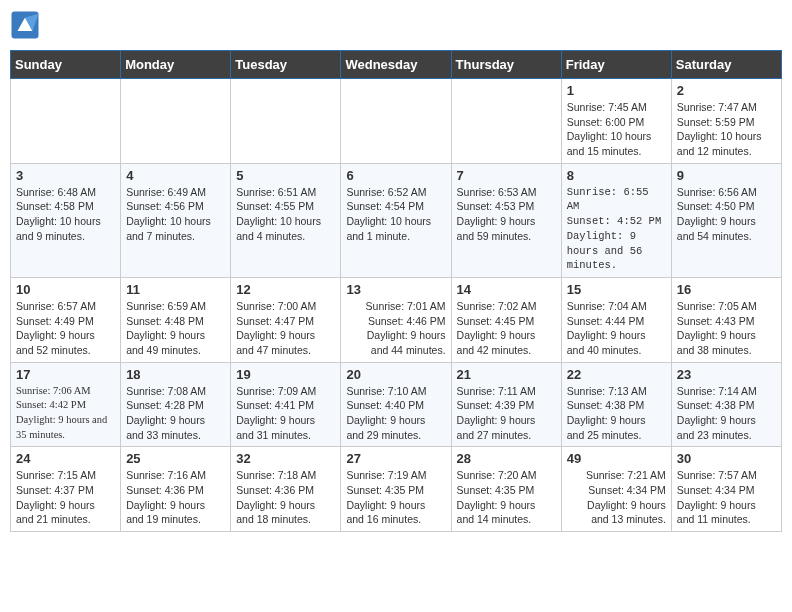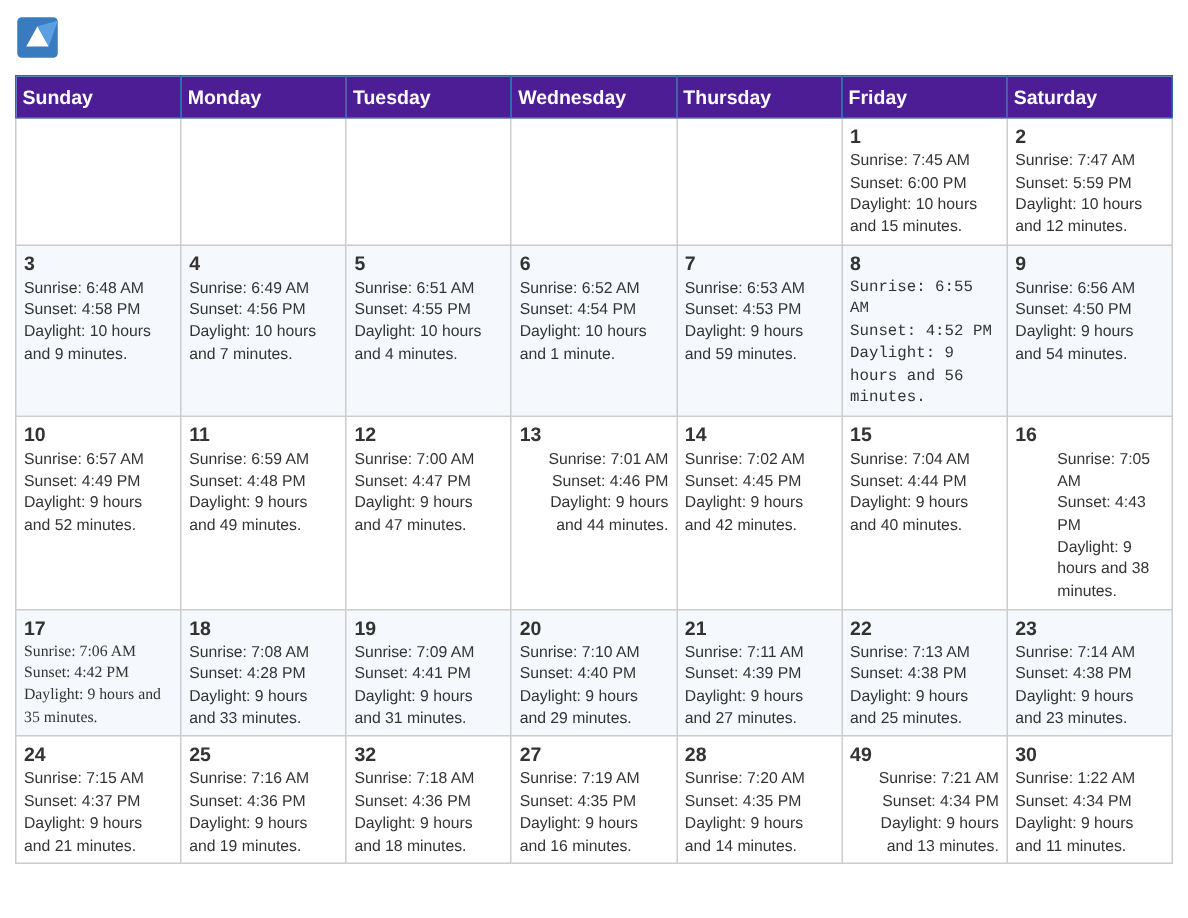--- a/index.html
+++ b/index.html
@@ -43,21 +43,21 @@
     .location-title {
       font-size: 16px;
       color: #555;
     }
     .calendar {
       width: 100%;
       border-collapse: collapse;
       border: 1px solid #ccc;
     }
     .calendar th {
-      background-color: #4c1d95;
+      background-color: #404040;
       color: #fff;
       padding: 6px 4px;
       font-size: 13px;
       font-weight: bold;
       border: 1px solid #2d6aaa;
       text-align: left;
     }
     .calendar td {
       border: 1px solid #ccc;
       vertical-align: top;
@@ -215,21 +215,21 @@
 Daylight: 9 hours and 42 minutes.</div>
         </td>
         <td>
           <span class="day-number">15</span>
           <div class="day-info" style="white-space: pre-line;">Sunrise: 7:04 AM
 Sunset: 4:44 PM
 Daylight: 9 hours and 40 minutes.</div>
         </td>
         <td>
           <span class="day-number">16</span>
-          <div class="day-info" style="white-space: pre-line; margin-left: 28px;">Sunrise: 7:05 AM
+          <div class="day-info" style="white-space: pre-line;">Sunrise: 7:05 AM
 Sunset: 4:43 PM
 Daylight: 9 hours and 38 minutes.</div>
         </td>
       </tr>
       <tr>
         <td>
           <span class="day-number">17</span>
           <div class="day-info" style="white-space: pre-line; font-family: Liberation Serif, serif;">Sunrise: 7:06 AM
 Sunset: 4:42 PM
 Daylight: 9 hours and 35 minutes.</div>
@@ -303,19 +303,19 @@
 Daylight: 9 hours and 14 minutes.</div>
         </td>
         <td>
           <span class="day-number">49</span>
           <div class="day-info" style="white-space: pre-line; text-align: right;">Sunrise: 7:21 AM
 Sunset: 4:34 PM
 Daylight: 9 hours and 13 minutes.</div>
         </td>
         <td>
           <span class="day-number">30</span>
-          <div class="day-info" style="white-space: pre-line;">Sunrise: 1:22 AM
+          <div class="day-info" style="white-space: pre-line;">Sunrise: 7:57 AM
 Sunset: 4:34 PM
 Daylight: 9 hours and 11 minutes.</div>
         </td>
       </tr>
     </tbody>
 </table>
 
 </body></html>

